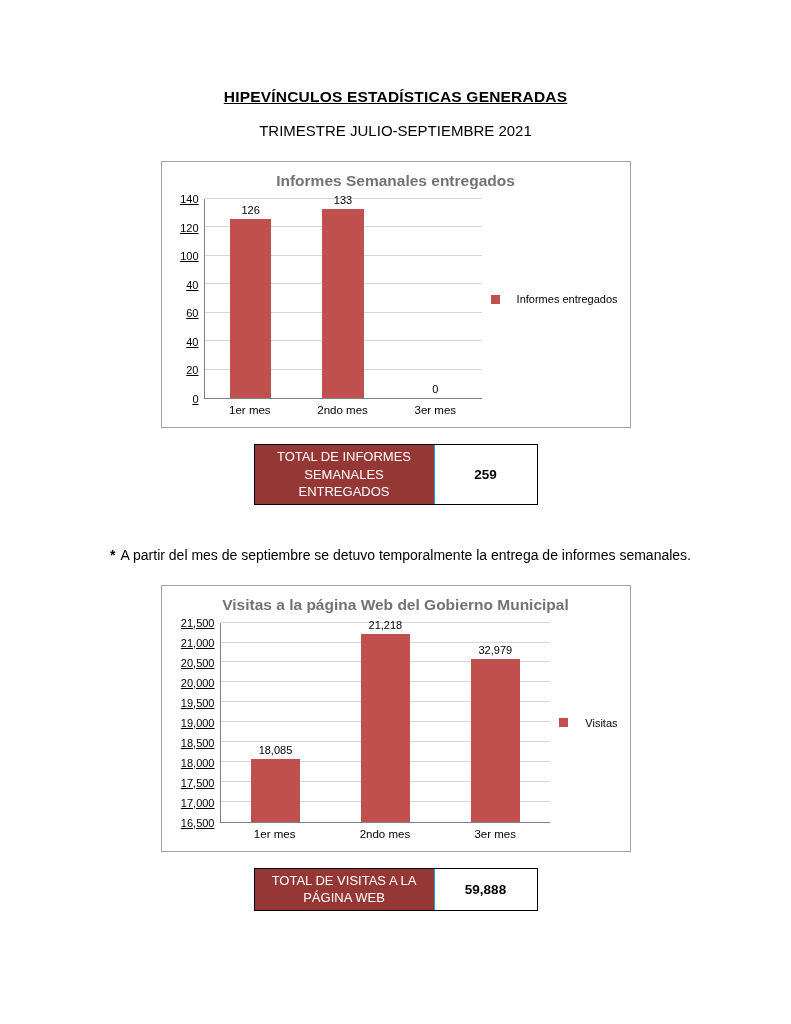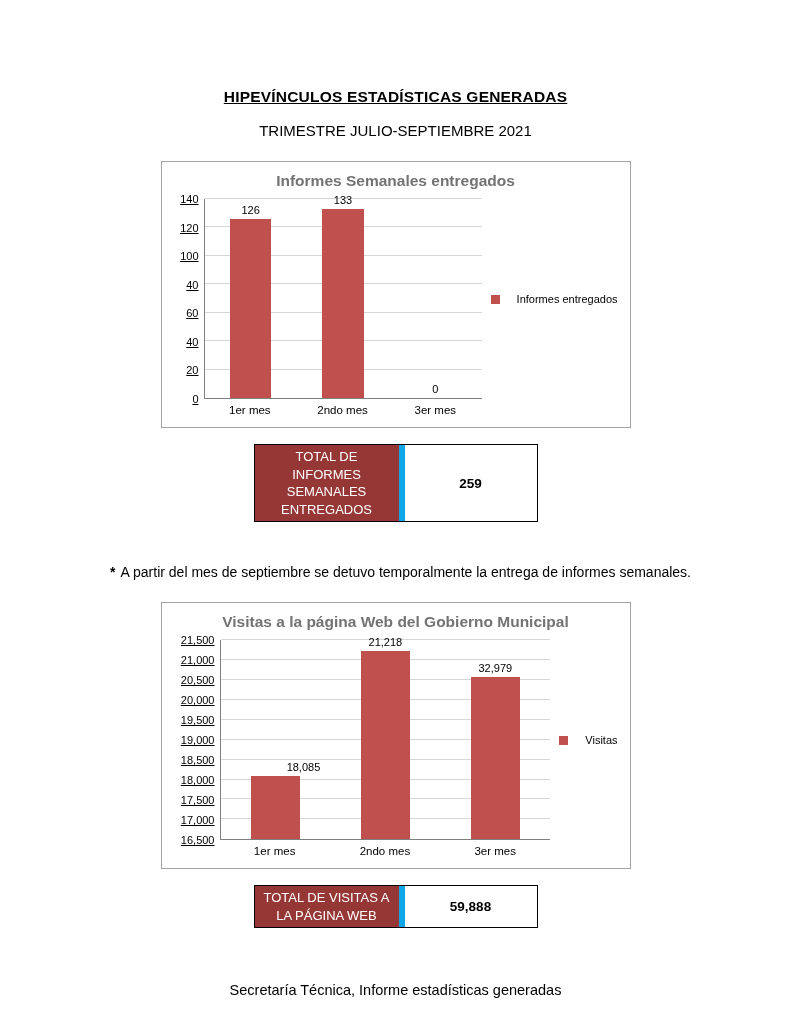--- a/index.html
+++ b/index.html
@@ -46,26 +46,26 @@
   .xtick { flex: 1; text-align: center; font-size: 11.5px; color: #000; }
   .legend {
     display: flex; align-items: center; gap: 17px; height: 200px;
     padding: 0 4px 0 9px; flex: none;
   }
   .legend-swatch { width: 9px; height: 9px; display: inline-block; flex: none; }
   .legend-label { font-size: 11px; white-space: nowrap; }
 
   .total-table { width: 284px; margin: 16px auto 0; display: flex; border: 1px solid #000; }
   .total-label {
-    width: 144px; min-height: 38px; color: #fff; text-align: center;
+    width: 179px; min-height: 38px; color: #fff; text-align: center;
     font-size: 13px; line-height: 1.35; padding: 3px 8px;
     display: flex; align-items: center; justify-content: center;
   }
   .total-value {
-    flex: 1; background: #fff; border-left: 6px solid #0ea5e9;
+    flex: 1; background: #fff; border-left: 1px solid #0ea5e9;
     display: flex; align-items: center; justify-content: center;
     font-weight: bold; font-size: 13.5px;
   }
 
   .note { margin: 42px 60px 0 110px; font-size: 14px; }
   .note-star { font-weight: bold; margin-right: 2px; }
 
   .doc-footer { text-align: center; font-size: 14.5px; margin-top: 54px; }
 </style>
 </head>
@@ -150,21 +150,21 @@
             <div class="gridline" style="bottom: 20%;"></div>
             <div class="gridline" style="bottom: 30%;"></div>
             <div class="gridline" style="bottom: 40%;"></div>
             <div class="gridline" style="bottom: 50%;"></div>
             <div class="gridline" style="bottom: 60%;"></div>
             <div class="gridline" style="bottom: 70%;"></div>
             <div class="gridline" style="bottom: 80%;"></div>
             <div class="gridline" style="bottom: 90%;"></div>
             <div class="gridline" style="bottom: 100%;"></div>
             <div class="bar" style="left: 9.16667%; width: 15%; height: 31.7%; background: rgb(192, 80, 77);"></div>
-            <div class="bar-value" style="left: 16.6667%; bottom: calc(31.7% + 3px); margin-left: 28px;">18,085</div>
+            <div class="bar-value" style="left: 16.6667%; bottom: calc(31.7% + 3px);">18,085</div>
             <div class="bar" style="left: 42.5%; width: 15%; height: 94.36%; background: rgb(192, 80, 77);"></div>
             <div class="bar-value" style="left: 50%; bottom: calc(94.36% + 3px);">21,218</div>
             <div class="bar" style="left: 75.8333%; width: 15%; height: 81.7%; background: rgb(192, 80, 77);"></div>
             <div class="bar-value" style="left: 83.3333%; bottom: calc(81.7% + 3px);">32,979</div>
           </div>
         <div class="x-axis">
             <div class="xtick">1er mes</div>
             <div class="xtick">2ndo mes</div>
             <div class="xtick">3er mes</div>
           </div>
@@ -174,15 +174,14 @@
         <span class="legend-label">Visitas</span>
       </div>
     </div>
   </div>
 
   <div class="total-table">
     <div class="total-label" style="background: rgb(149, 55, 53); color: rgb(255, 255, 255);">TOTAL DE VISITAS A LA PÁGINA WEB</div>
     <div class="total-value">59,888</div>
   </div>
 
-  <div class="doc-footer">Secretaría Técnica, Informe estadísticas generadas</div>
 
 </div>
 
 </body></html>

